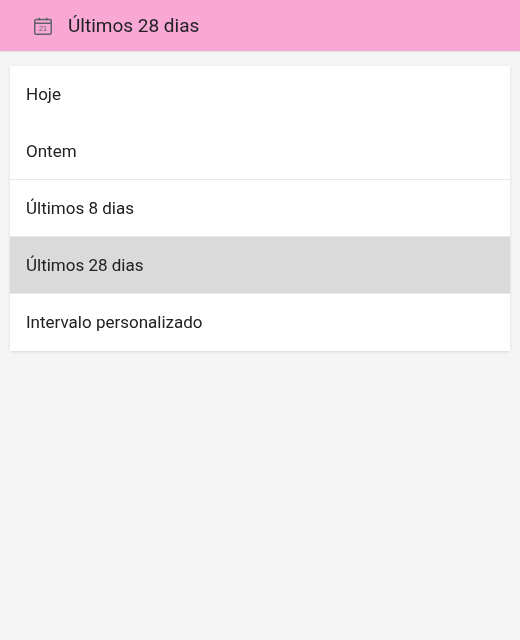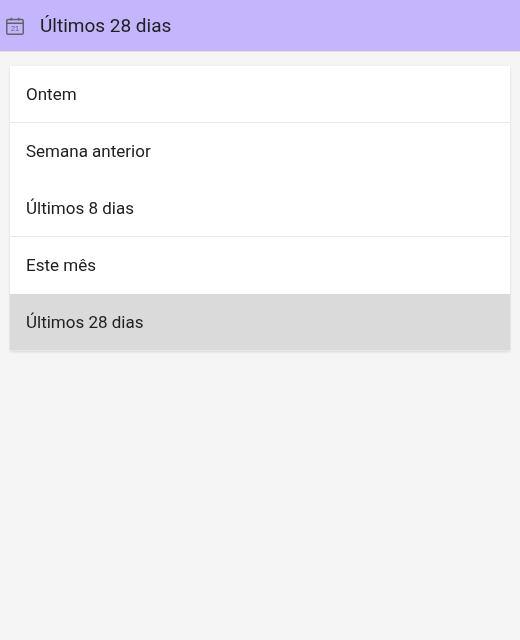--- a/index.html
+++ b/index.html
@@ -10,22 +10,22 @@
     body {
       font-family: -apple-system, BlinkMacSystemFont, "Segoe UI", Roboto, Arial, sans-serif;
       background: #f5f5f5;
       width: 520px;
       height: 640px;
       position: relative;
     }
     .header {
       display: flex;
       align-items: center;
-      padding: 14px 4px;
-      background: #c4b5fd;
+      padding: 14px 32px;
+      background: #f9a8d4;
       border-bottom: 1px solid #e0e0e0;
     }
     .calendar-icon {
       width: 22px;
       height: 22px;
       margin-right: 14px;
       flex-shrink: 0;
     }
     .header-label {
       font-size: 19px;
@@ -66,28 +66,28 @@
       <line x1="3" y1="9" x2="21" y2="9"></line>
       <line x1="8" y1="3" x2="8" y2="6"></line>
       <line x1="16" y1="3" x2="16" y2="6"></line>
       <text x="12" y="17" text-anchor="middle" font-size="8" fill="#5f6368" stroke="none" font-family="Arial">21</text>
     </svg>
   </span>
   <span class="header-label">Últimos 28 dias</span>
 </div>
 
 <div class="dropdown-panel">
+  <div class="option-item">
+    <span>Hoje</span>
+  </div>
   <div class="option-item group-divider">
     <span>Ontem</span>
-  </div>
-  <div class="option-item">
-    <span>Semana anterior</span>
   </div>
   <div class="option-item group-divider">
     <span>Últimos 8 dias</span>
   </div>
-  <div class="option-item">
-    <span class="hint-spacing">Este mês</span>
-  </div>
   <div class="option-item selected group-divider">
     <span>Últimos 28 dias</span>
+  </div>
+  <div class="option-item">
+    <span>Intervalo personalizado</span>
   </div>
 </div>
 
 </body></html>

